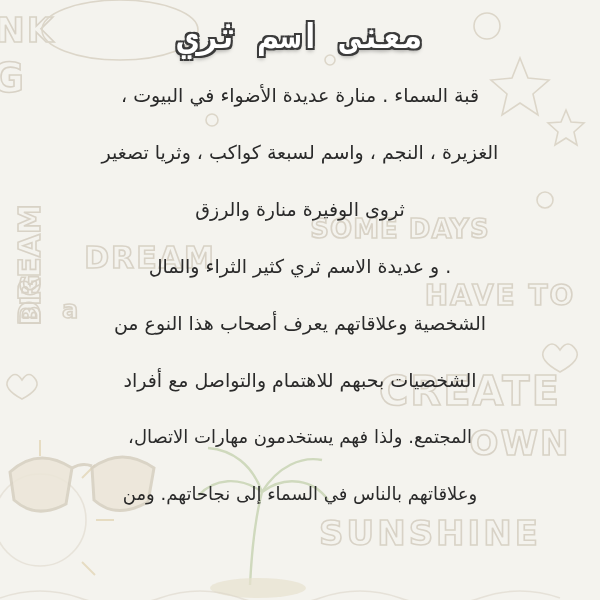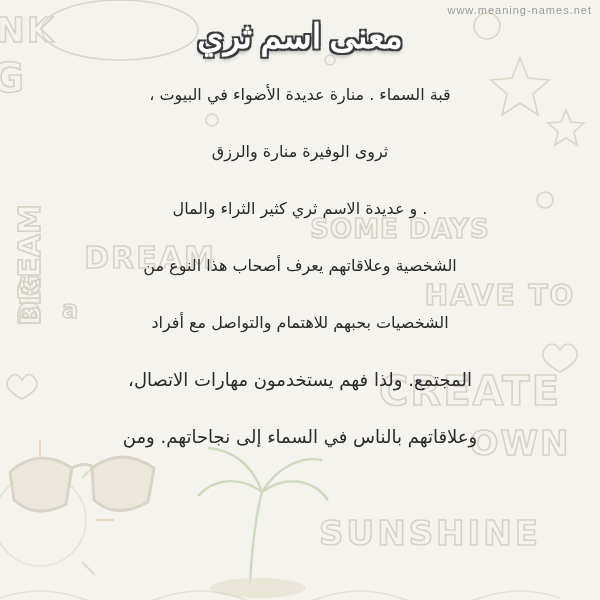--- a/index.html
+++ b/index.html
@@ -55,38 +55,38 @@
     font-size: 34px;
     font-weight: bold;
     color: #ffffff;
     text-shadow:
       -2px -2px 0 #3b3b3b,
        2px -2px 0 #3b3b3b,
       -2px  2px 0 #3b3b3b,
        2px  2px 0 #3b3b3b,
        0    3px 4px rgba(0,0,0,.35);
     z-index: 6;
-    font-family: Liberation Serif, serif;
+    font-family: Liberation Mono, monospace;
     direction: rtl;
   }
 
   
   #content {
     position: absolute;
     top: 82px;
     left: 0;
     width: 600px;
     z-index: 4;
     direction: rtl;
   }
   .line {
     width: 600px;
     text-align: center;
     color: #2a2a2a;
-    font-size: 16px;
+    font-size: 19px;
     line-height: 26px;
     height: 57px;
     font-family: "DejaVu Sans", sans-serif;
     white-space: nowrap;
   }
   .line.small { font-size: 18px; }
 
   
   #bottom-strip {
     position: absolute;
@@ -159,26 +159,26 @@
 
     <circle class="dl" cx="212" cy="120" r="6"></circle>
     <circle class="dl" cx="545" cy="200" r="8"></circle>
     <circle class="dl" cx="330" cy="60" r="5"></circle>
     <path class="dl" d="M560 350 q8 -12 16 0 q6 10 -16 22 q-22 -12 -16 -22 q8 -12 16 0z"></path>
     <path class="dl" d="M22 380 q7 -11 14 0 q5 9 -14 19 q-19 -10 -14 -19 q7 -11 14 0z"></path>
 
     <path class="dl" d="M0 598 q40 -14 80 0 t80 0 t80 0 t80 0 t80 0 t80 0 t80 0" opacity=".6"></path>
   </svg>
 
-  <div id="watermark">www.meaning-names.net</div>
 
   <div id="title">معنى اسم ثري</div>
 
   <div id="content">
     <div class="line">قبة السماء . منارة عديدة الأضواء في البيوت ،</div>
+    <div class="line">الغزيرة ، النجم ، واسم لسبعة كواكب ، وثريا تصغير</div>
     <div class="line">ثروى الوفيرة منارة والرزق</div>
     <div class="line">. و عديدة الاسم ثري  كثير الثراء والمال</div>
     <div class="line">الشخصية وعلاقاتهم يعرف أصحاب هذا النوع من</div>
     <div class="line">الشخصيات بحبهم للاهتمام والتواصل مع أفراد</div>
     <div class="line small">المجتمع. ولذا فهم يستخدمون مهارات الاتصال،</div>
     <div class="line small">وعلاقاتهم بالناس في السماء إلى نجاحاتهم. ومن</div>
   </div>
 
   <div id="bottom-strip"></div>
 </div>

